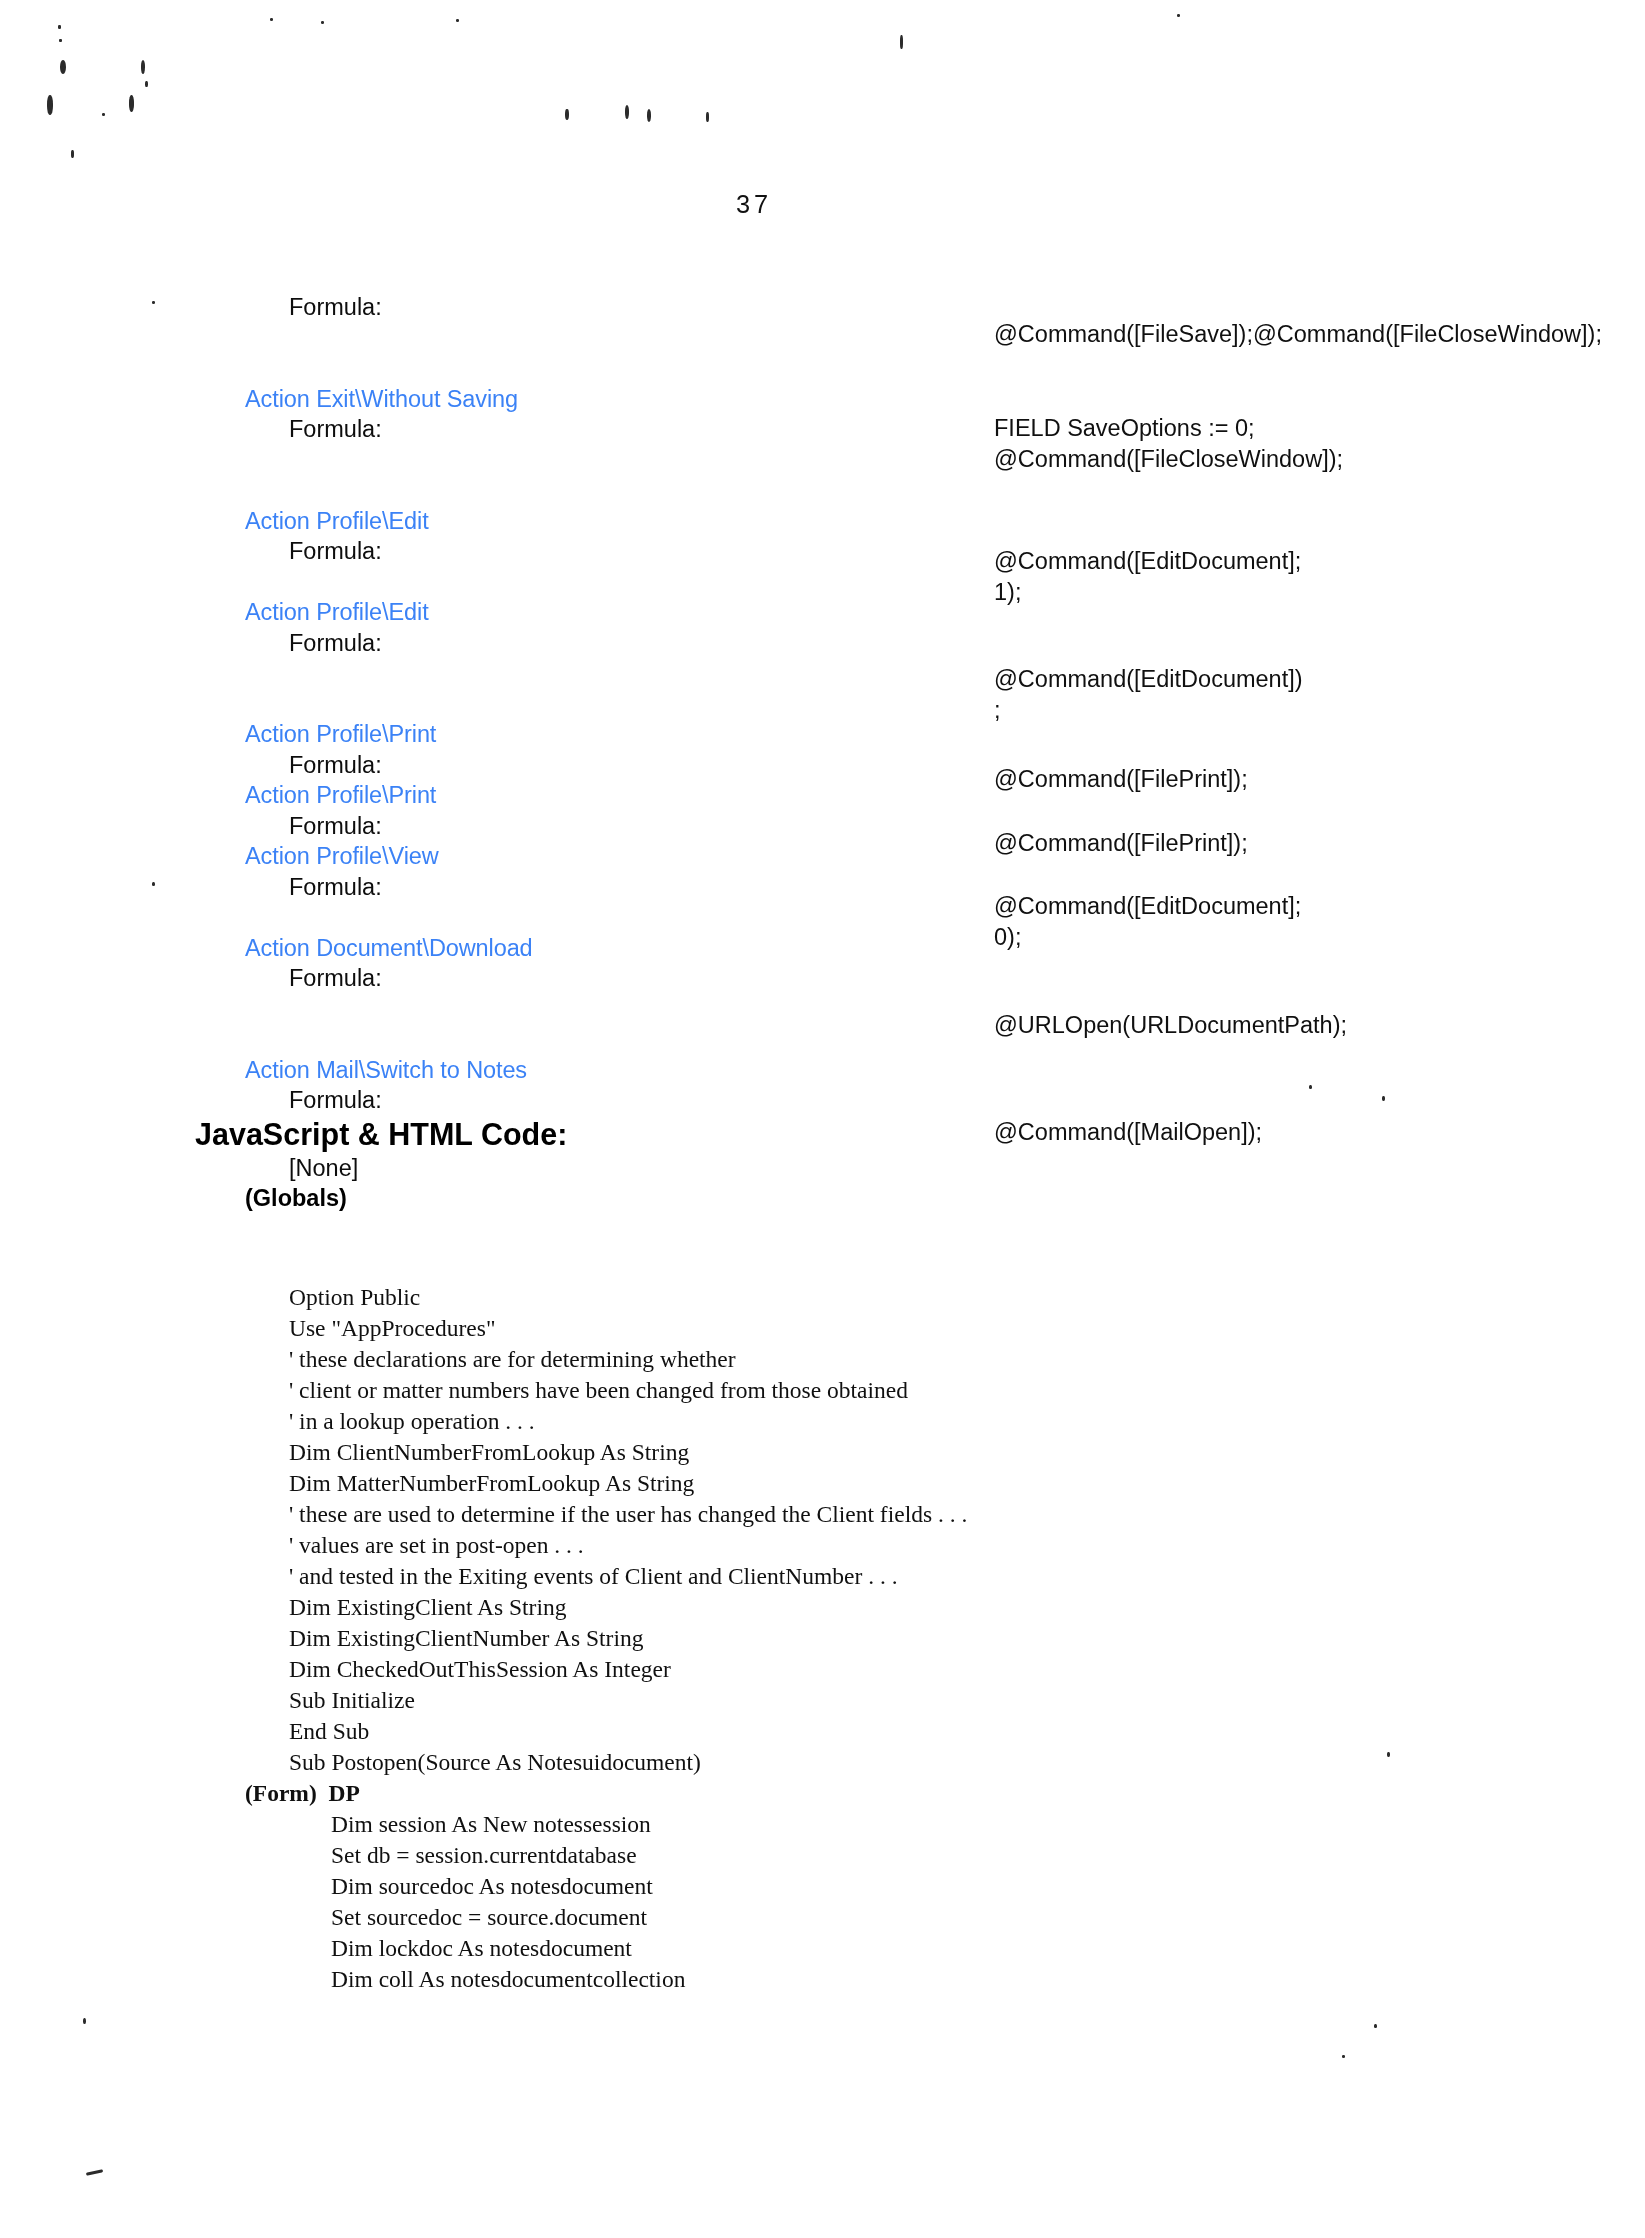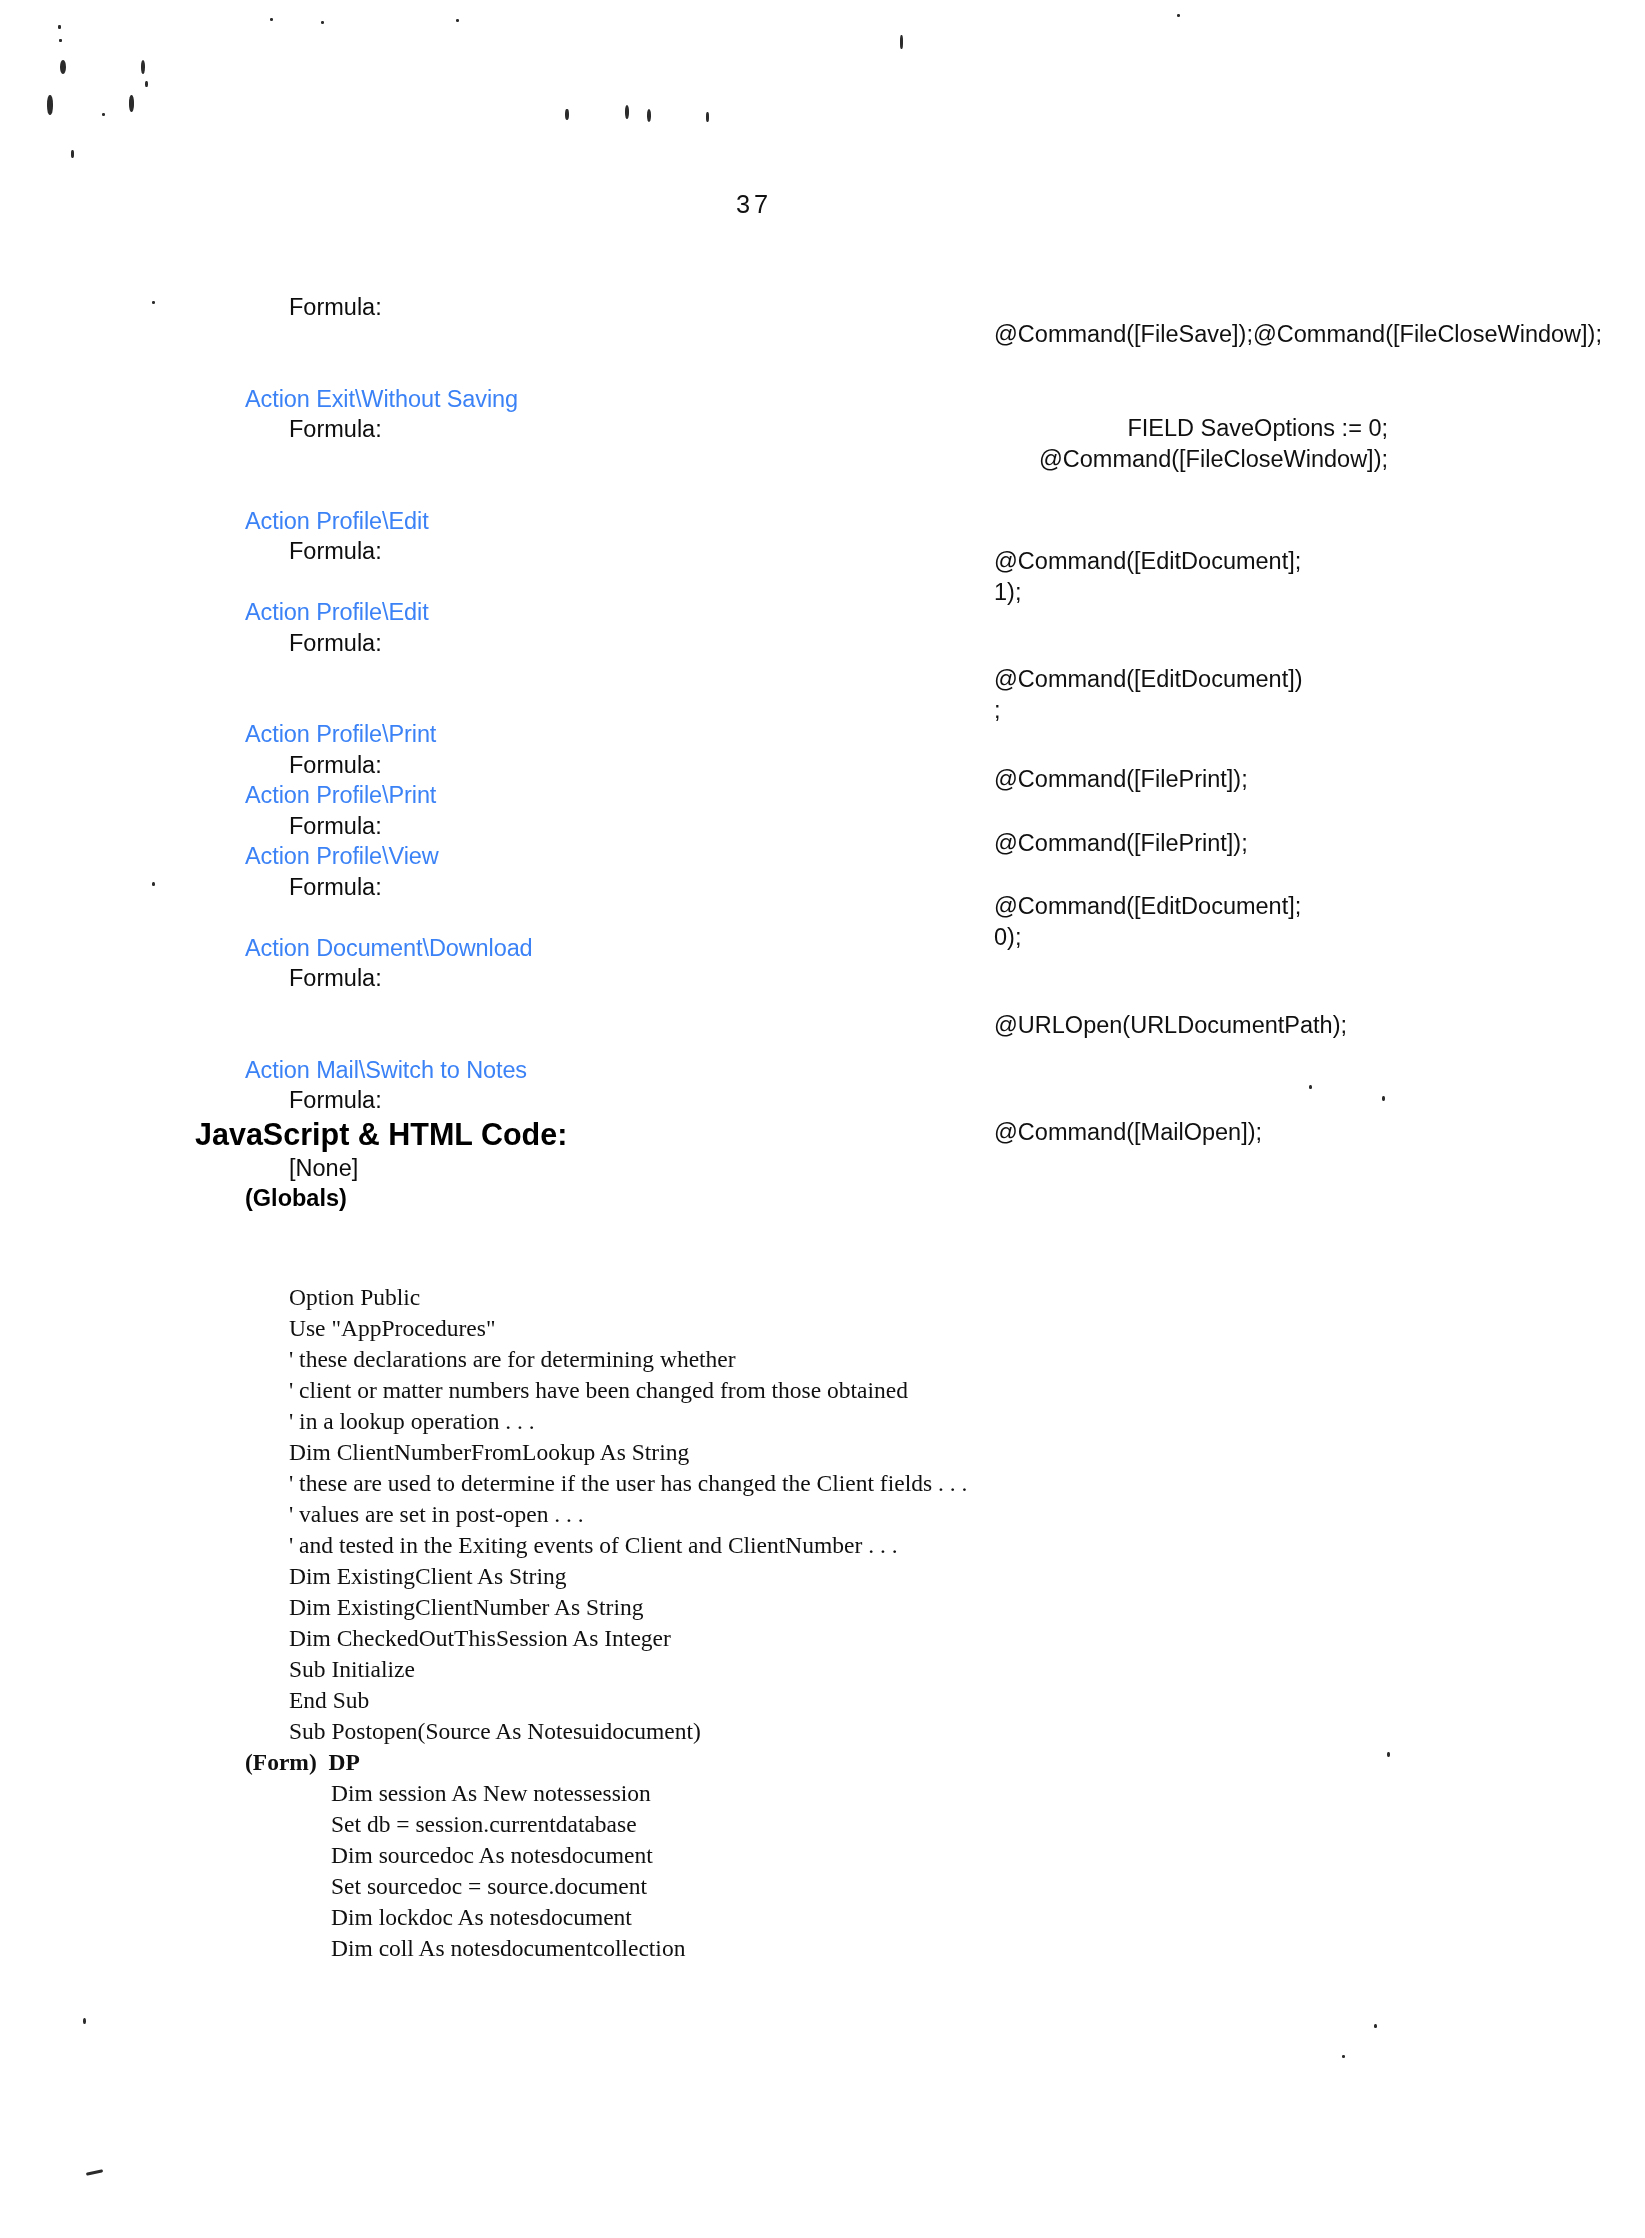--- a/index.html
+++ b/index.html
@@ -207,20 +207,21 @@
     <div class="sub-head">(Globals)</div>
   </div>
 
   <div class="code-block">
     <div class="code-ln ind1">Option Public</div>
     <div class="code-ln ind1">Use "AppProcedures"</div>
     <div class="code-ln ind1">' these declarations are for determining whether</div>
     <div class="code-ln ind1">' client or matter numbers have been changed from those obtained</div>
     <div class="code-ln ind1">' in a lookup operation . . .</div>
     <div class="code-ln ind1">Dim ClientNumberFromLookup As String</div>
+    <div class="code-ln ind1">Dim MatterNumberFromLookup As String</div>
     <div class="code-ln ind1">' these are used to determine if the user has changed the Client fields . . .</div>
     <div class="code-ln ind1">' values are set in post-open . . .</div>
     <div class="code-ln ind1">' and tested in the Exiting events of Client and ClientNumber . . .</div>
     <div class="code-ln ind1">Dim ExistingClient As String</div>
     <div class="code-ln ind1">Dim ExistingClientNumber As String</div>
     <div class="code-ln ind1">Dim CheckedOutThisSession As Integer</div>
     <div class="code-ln ind1">Sub Initialize</div>
     <div class="code-ln ind1">End Sub</div>
 
     <div class="code-ln ind1">Sub Postopen(Source As Notesuidocument)</div>
@@ -230,21 +231,21 @@
     <div class="code-ln ind2">Dim session As New notessession</div>
     <div class="code-ln ind2">Set db = session.currentdatabase</div>
     <div class="code-ln ind2">Dim sourcedoc As notesdocument</div>
     <div class="code-ln ind2">Set sourcedoc = source.document</div>
     <div class="code-ln ind2">Dim lockdoc As notesdocument</div>
     <div class="code-ln ind2">Dim coll As notesdocumentcollection</div>
   </div>
 
   <div class="formula-val" style="left:994px; top:319px;">@Command([FileSave]);@Command([FileCloseWindow]);</div>
 
-  <div class="formula-val" style="left:994px; top:413px;text-align:right;">FIELD SaveOptions := 0;
+  <div class="formula-val" style="left:994px; top:413px;">FIELD SaveOptions := 0;
 @Command([FileCloseWindow]);</div>
 
   <div class="formula-val" style="left:994px; top:546px;">@Command([EditDocument];
 1);</div>
 
   <div class="formula-val" style="left:994px; top:664px;">@Command([EditDocument])
 ;</div>
 
   <div class="formula-val" style="left:994px; top:764px;">@Command([FilePrint]);</div>
 

